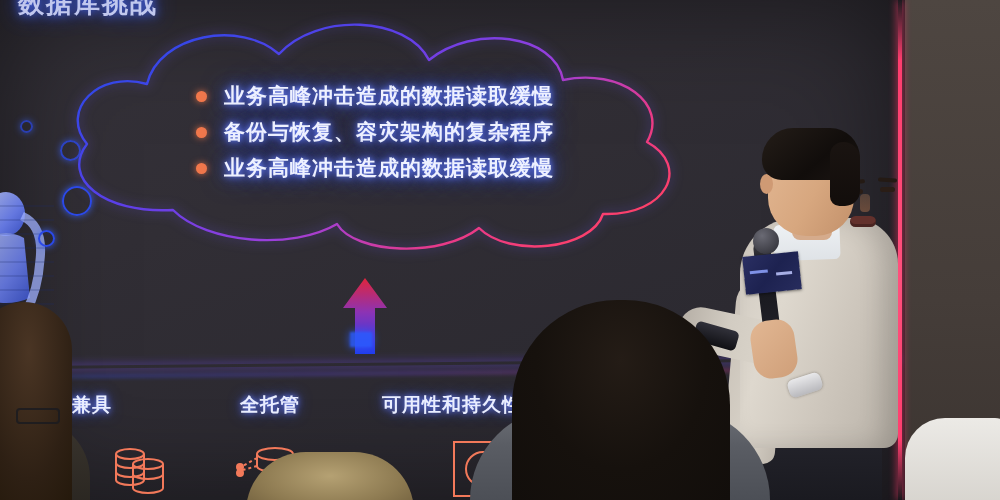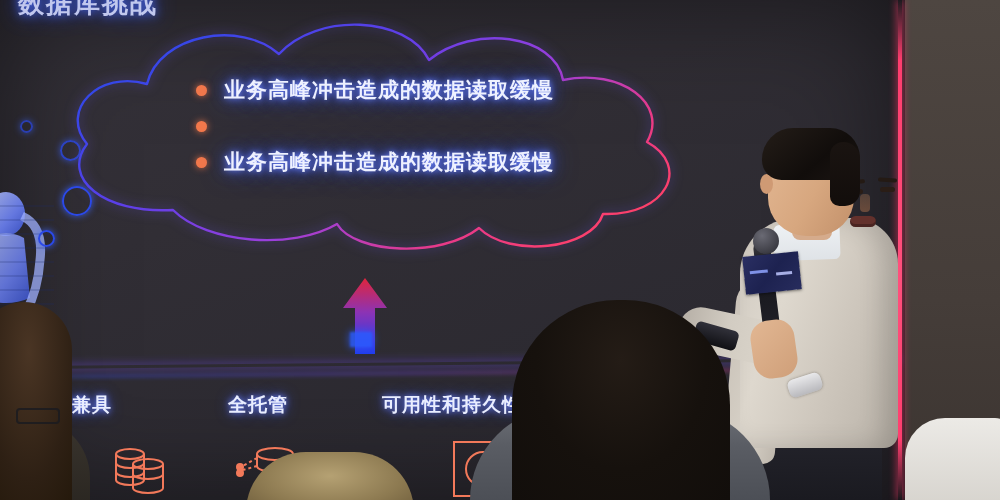--- a/index.html
+++ b/index.html
@@ -22,21 +22,21 @@
   
   .top-heading{position:absolute;left:18px;top:-14px;font-size:26px;font-weight:bold;
     color:#cfd6ff;letter-spacing:2px;text-shadow:0 0 10px #4a6cff,0 0 22px #2b44cc;
     white-space:nowrap;opacity:.92;}
 
   
   .cloud-wrap{position:absolute;left:55px;top:18px;width:660px;height:240px;}
   .cloud-wrap svg{display:block;filter:drop-shadow(0 0 6px rgba(110,90,255,.55));}
 
   
-  .bullets{position:absolute;left:196px;top:72px;}
+  .bullets{position:absolute;left:196px;top:78px;}
   .brow{display:flex;align-items:center;height:36px;}
   .bdot{width:11px;height:11px;border-radius:50%;background:#f2784b;
     box-shadow:0 0 7px rgba(242,120,75,.85);flex:0 0 auto;}
   .btxt{margin-left:17px;font-size:21px;font-weight:bold;color:#eef1ff;letter-spacing:1px;
     text-shadow:0 0 6px #6f86ff,0 0 14px #3b56d8,0 0 26px #2336a8;white-space:nowrap;}
 
   
   .arrow{position:absolute;left:343px;top:278px;width:44px;height:76px;}
 
   
@@ -44,21 +44,21 @@
     background:linear-gradient(90deg,rgba(60,90,255,0) 0%,#3f63ff 6%,#5a52f0 32%,#9b46e6 55%,#e martin 0,#ef3d9e 78%,#ff4f86 92%,rgba(255,80,130,0) 100%);
     filter:blur(.7px);box-shadow:0 0 10px rgba(120,80,255,.8);transform:rotate(-.55deg);}
   .divider2{position:absolute;left:0;top:372px;width:900px;height:2px;
     background:linear-gradient(90deg,rgba(60,90,255,0) 0%,#3452ff 10%,#7a47ee 45%,#f03d8e 80%,rgba(255,80,130,0) 100%);
     filter:blur(2.2px);opacity:.55;transform:rotate(-.55deg);}
 
   
   .feat{position:absolute;top:392px;}
   .feat .flabel{font-size:19px;font-weight:bold;color:#e9edff;letter-spacing:1px;
     text-shadow:0 0 6px #6f86ff,0 0 14px #3247c9;white-space:nowrap;}
-  .f1{left:-28px;} .f2{left:228px;} .f3{left:382px;} .f4{left:632px;}
+  .f1{left:-28px;} .f2{left:240px;} .f3{left:382px;} .f4{left:632px;}
   .ficon{position:absolute;top:440px;}
   .i1{left:110px;} .i2{left:232px;} .i3{left:452px;} .i4{left:690px;}
 
   
   .wire{position:absolute;left:-18px;top:186px;width:72px;height:140px;}
   .ring{position:absolute;border-radius:50%;border:2px solid #2b49e8;
     box-shadow:0 0 7px rgba(60,100,255,.8);}
   .r1{left:38px;top:230px;width:13px;height:13px;border-width:2px;}
   .r2{left:62px;top:186px;width:26px;height:26px;}
   .r3{left:60px;top:140px;width:17px;height:17px;opacity:.8;}
@@ -205,20 +205,21 @@
       </svg>
     </div>
 
     <div class="bullets">
       <div class="brow">
         <span class="bdot"></span>
         <span class="btxt">业务高峰冲击造成的数据读取缓慢</span>
       </div>
       <div class="brow">
         <span class="bdot"></span>
+        <span class="btxt">备份与恢复、容灾架构的复杂程序</span>
       </div>
       <div class="brow">
         <span class="bdot"></span>
         <span class="btxt">业务高峰冲击造成的数据读取缓慢</span>
       </div>
     </div>
 
     <div class="arrow">
       <svg width="44" height="76" viewBox="0 0 44 76">
         <defs>

